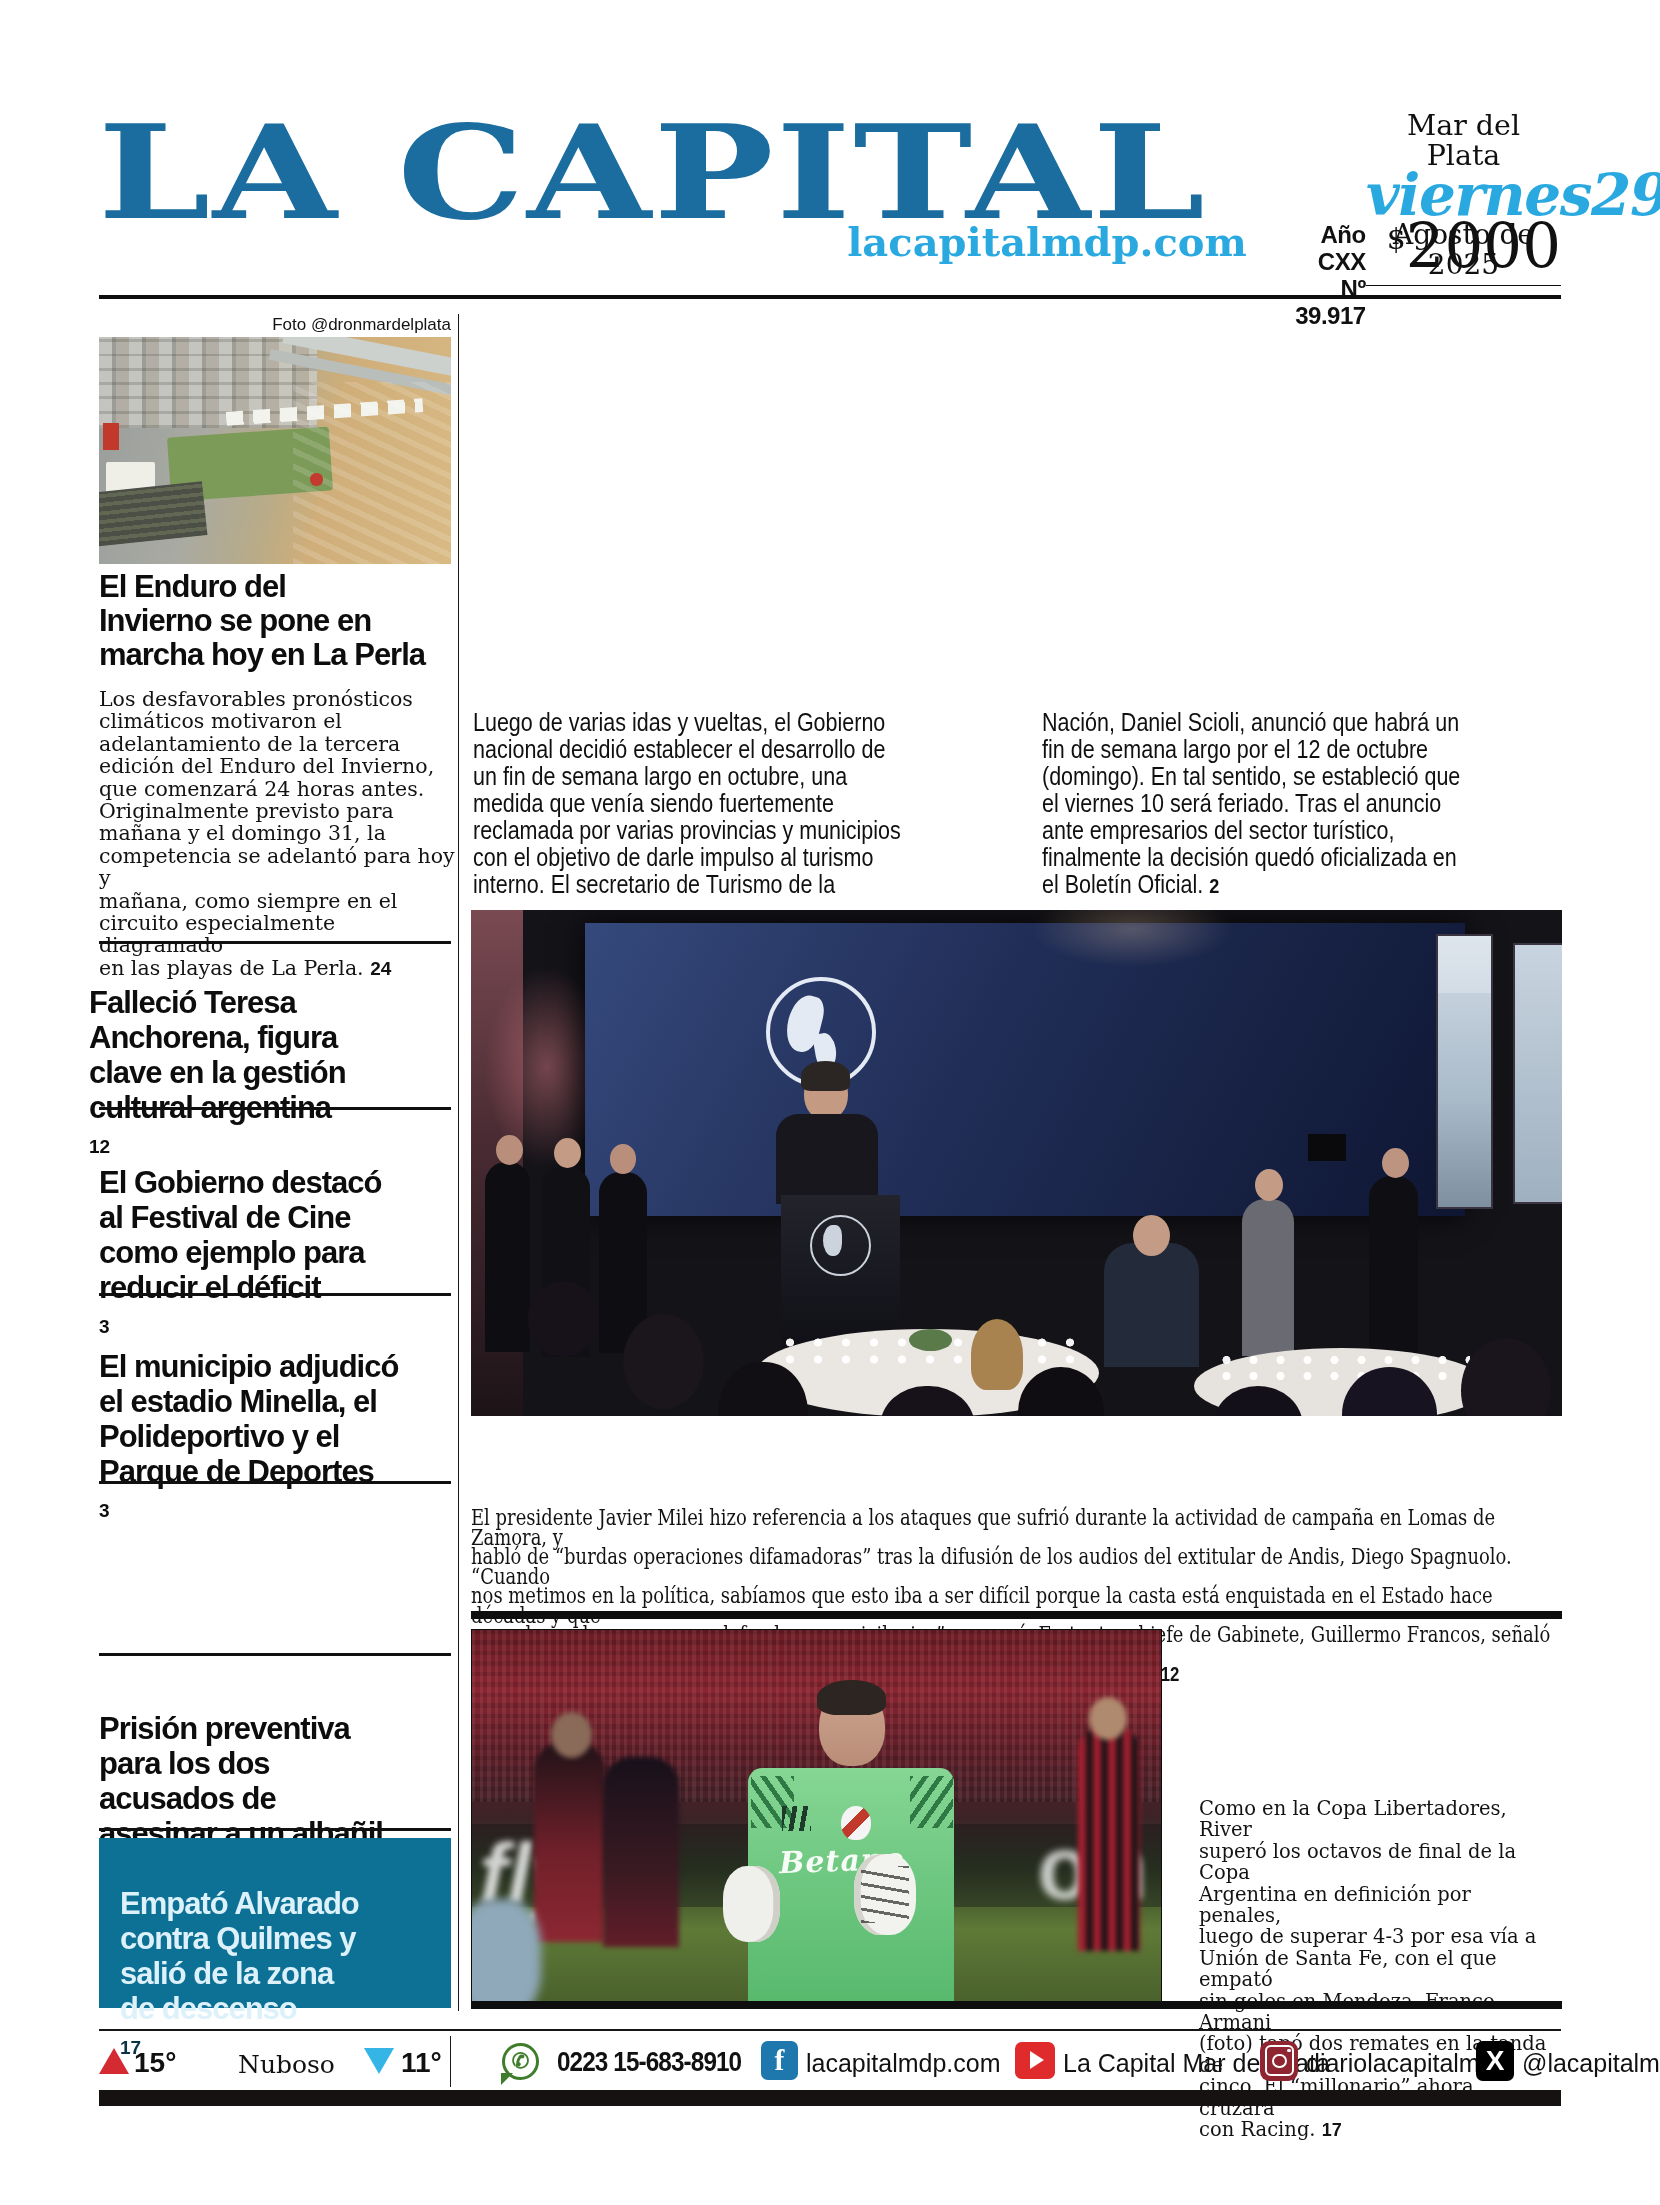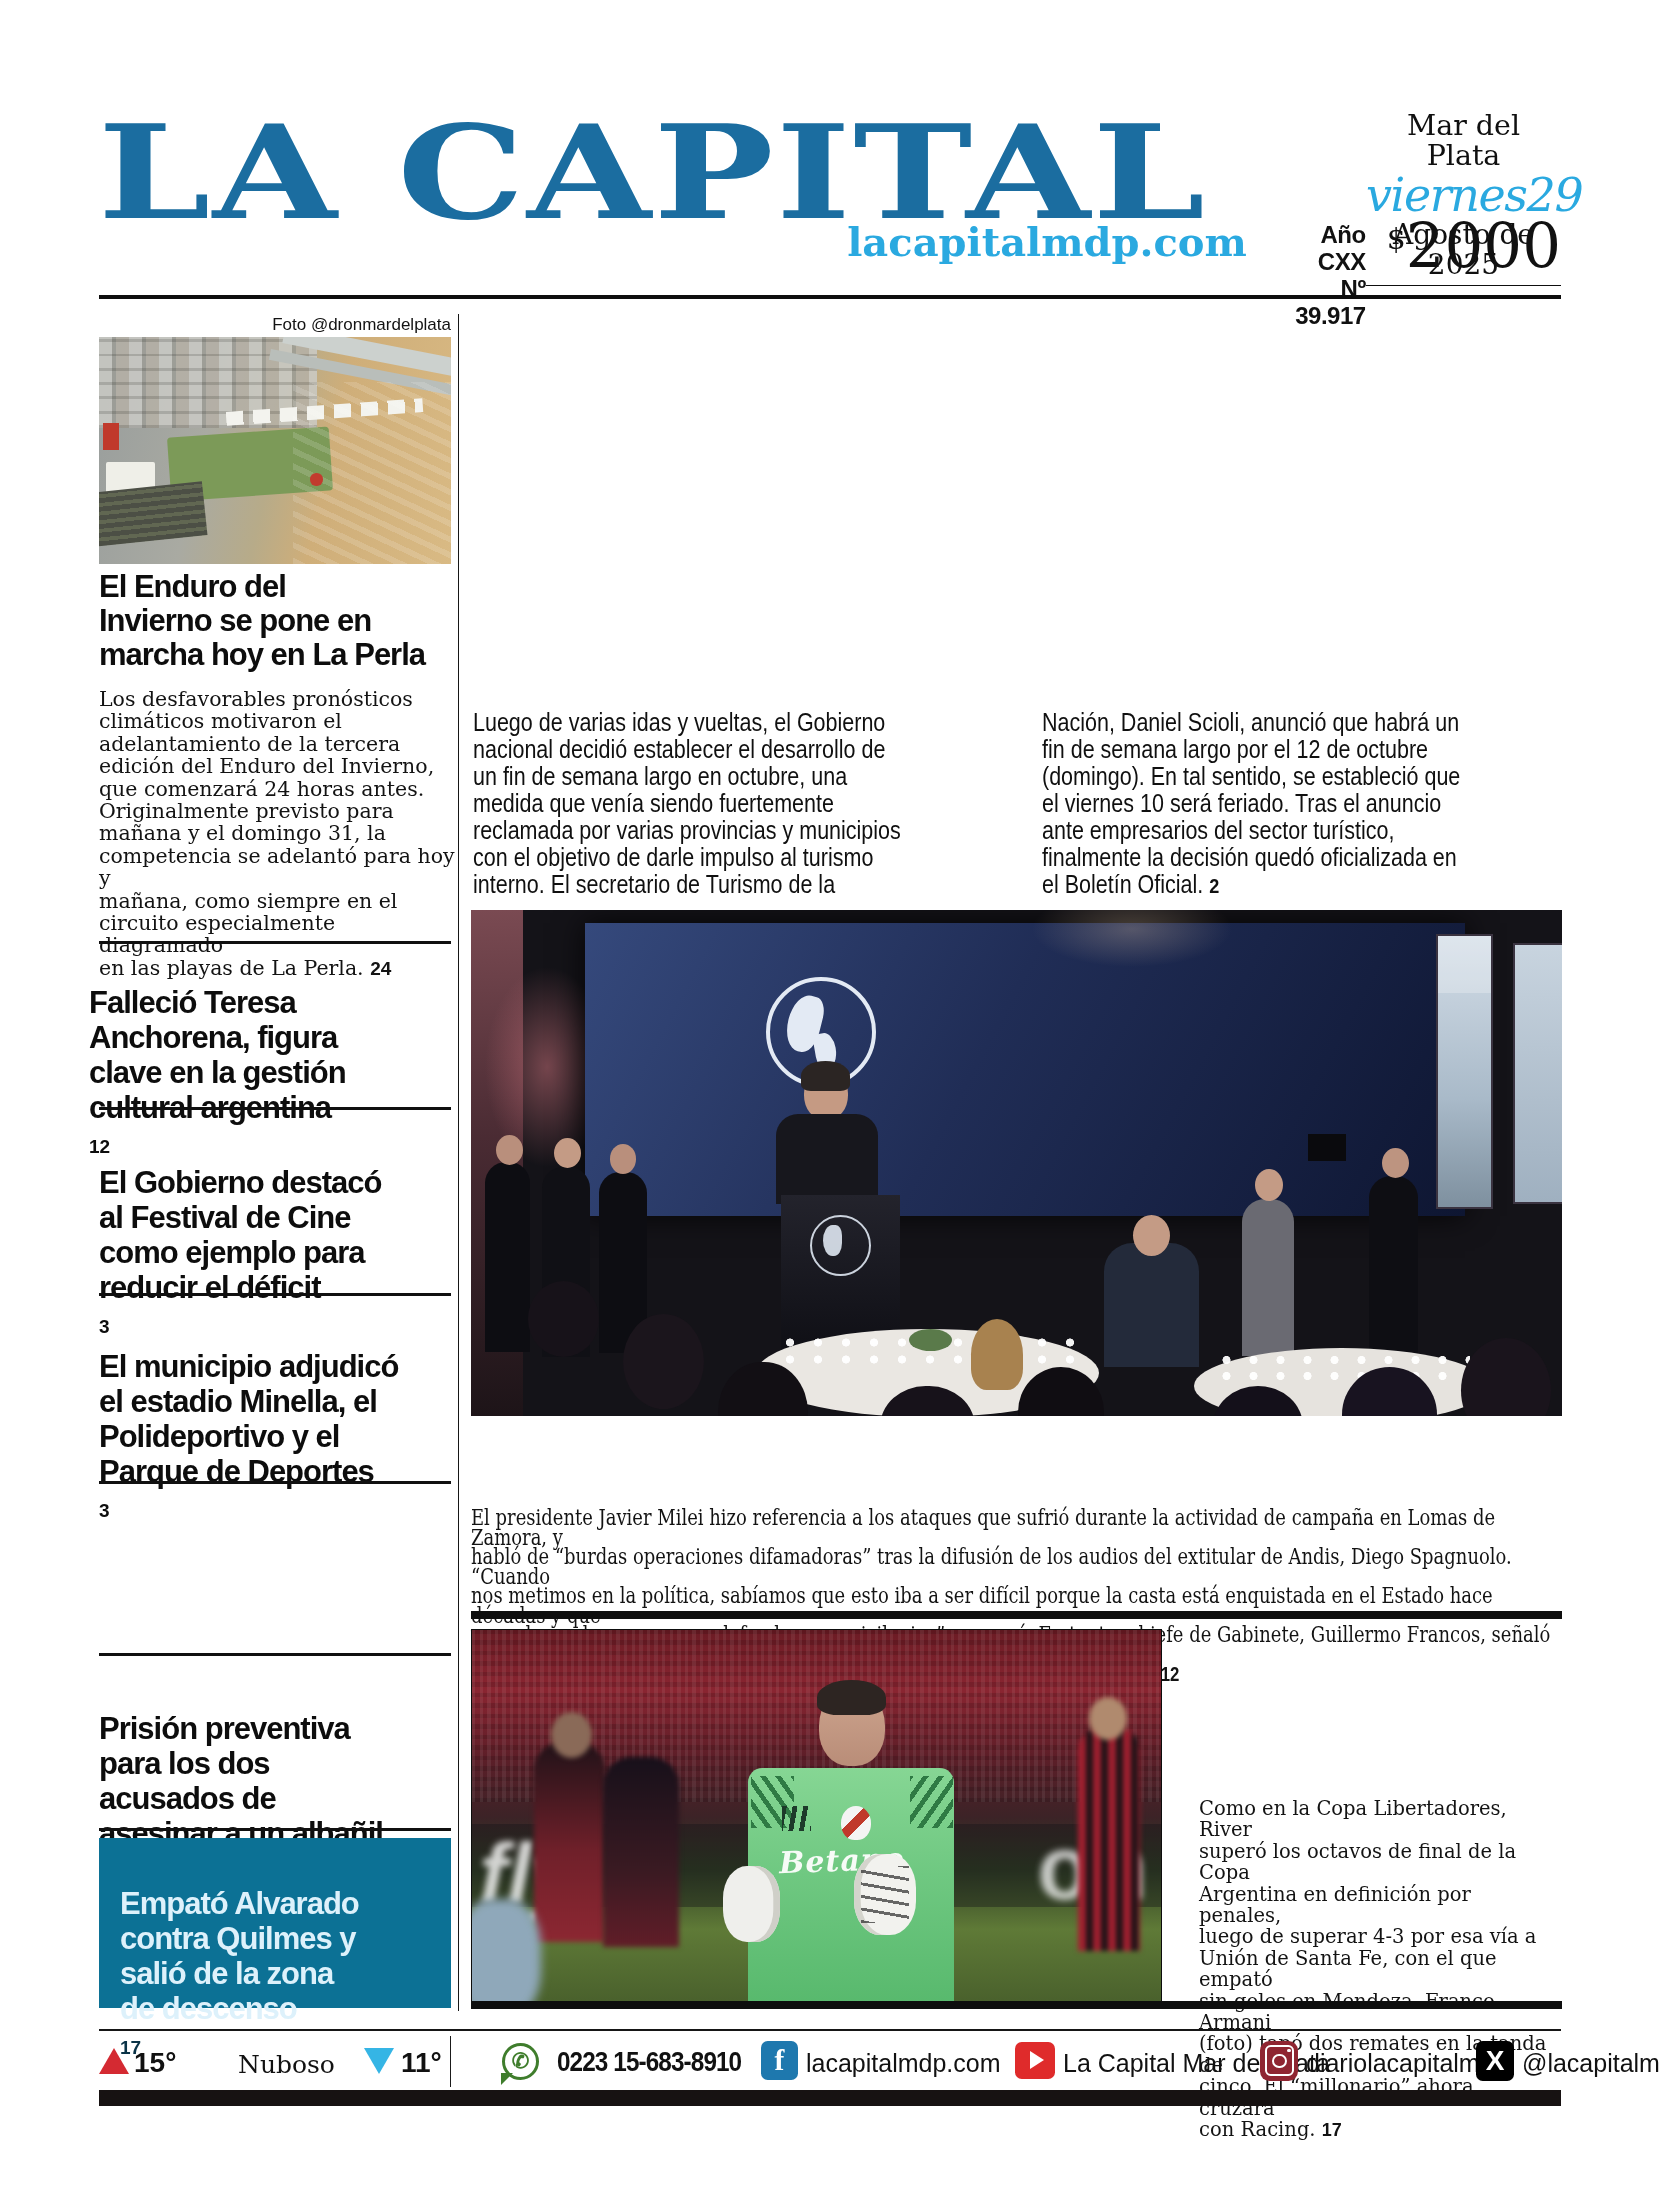--- a/index.html
+++ b/index.html
@@ -21,21 +21,21 @@
 
 <div id="page">
 
   <div class="abs serif" style="left:98px;top:108px;font-size:129px;line-height:1;font-weight:bold;color:#1b6da0;
               letter-spacing:1.9px;white-space:nowrap;transform:scaleX(1.24);transform-origin:0 0;">LA CAPITAL</div>
 
   <div class="abs serif" style="left:809px;top:218px;width:476px;text-align:center;font-size:40px;font-weight:bold;color:#2aa9e0;">lacapitalmdp.com</div>
 
   <div class="abs" style="left:1366px;top:111px;width:195px;text-align:center;">
     <div class="serif" style="font-size:28.5px;line-height:30px;color:#101010;">Mar del Plata</div>
-    <div class="serif" style="font-size:46px;line-height:49px;font-weight:normal;font-style:italic;color:#2aa9e0;letter-spacing:-1.4px;">viernes29</div>
+    <div class="serif" style="font-size:58px;line-height:49px;font-weight:bold;font-style:italic;color:#2aa9e0;letter-spacing:-1.4px;">viernes29</div>
     <div class="serif" style="font-size:28px;line-height:29.5px;color:#101010;">Agosto de 2025</div>
     <div style="height:1.4px;background:#0e0e0e;margin-top:5.7px;"></div>
   </div>
 
   <div class="abs" style="left:1366px;top:215px;width:195px;height:71px;display:flex;justify-content:flex-end;align-items:flex-start;">
     <div style="text-align:right;padding-top:5.7px;">
       <div style="font-size:24px;line-height:27px;font-weight:bold;letter-spacing:-0.5px;">Año CXX</div>
       <div style="font-size:24px;line-height:27px;font-weight:bold;letter-spacing:-0.5px;">Nº 39.917</div>
     </div>
     <div style="width:1.9px;height:71px;background:#0e0e0e;margin:0 10.5px;"></div>

